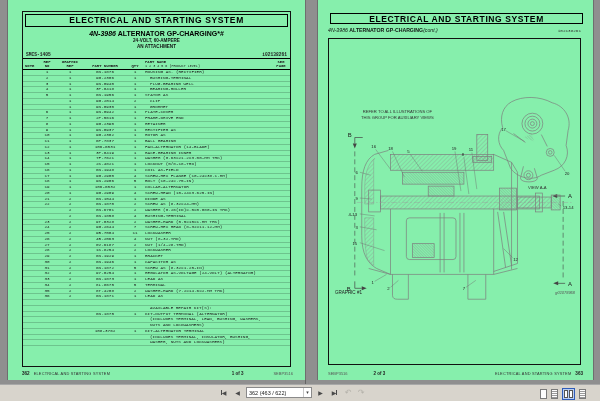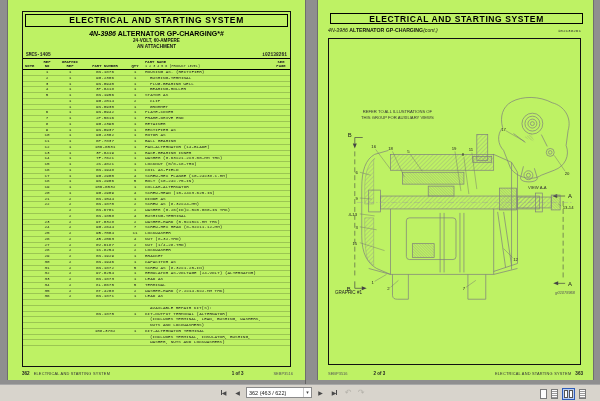--- a/index.html
+++ b/index.html
@@ -1,20 +1,20 @@
 <!DOCTYPE html>
 <html><head>
 <meta charset="utf-8">
 <style>
   html,body{margin:0;padding:0;}
   body{width:600px;height:401px;overflow:hidden;background:#8f8f8f;
        font-family:"Liberation Sans",sans-serif;position:relative;}
   .viewer{position:absolute;inset:0;}
   .gap-line{position:absolute;left:305px;top:0;width:1px;height:386px;background:#646464;}
-  .page{position:absolute;top:0;height:380px;background:#bef264;box-shadow:-1px 0 0 #6e6e6e,1px 0 0 #6e6e6e;}
+  .page{position:absolute;top:0;height:380px;background:#86efac;box-shadow:-1px 0 0 #6e6e6e,1px 0 0 #6e6e6e;}
   .page-left{left:8px;width:297px;}
   .page-right{left:318px;width:275px;}
 
   
   .lp-box{position:absolute;left:14px;top:11px;width:269px;height:356px;border:1px solid #111;box-sizing:border-box;}
   .titlebox{margin:2px 2px 0 2px;border:1.5px solid #000;text-align:center;
             font-weight:bold;font-size:8.5px;line-height:11px;height:11px;letter-spacing:.6px;color:#000;}
   .lp-sub{margin-top:2.5px;text-align:center;font-size:7px;font-weight:bold;color:#000;white-space:nowrap;}
   .lp-sub .it{font-style:italic;}
   .lp-subline{text-align:center;font-size:4.6px;font-weight:bold;margin-top:1px;color:#111;}

